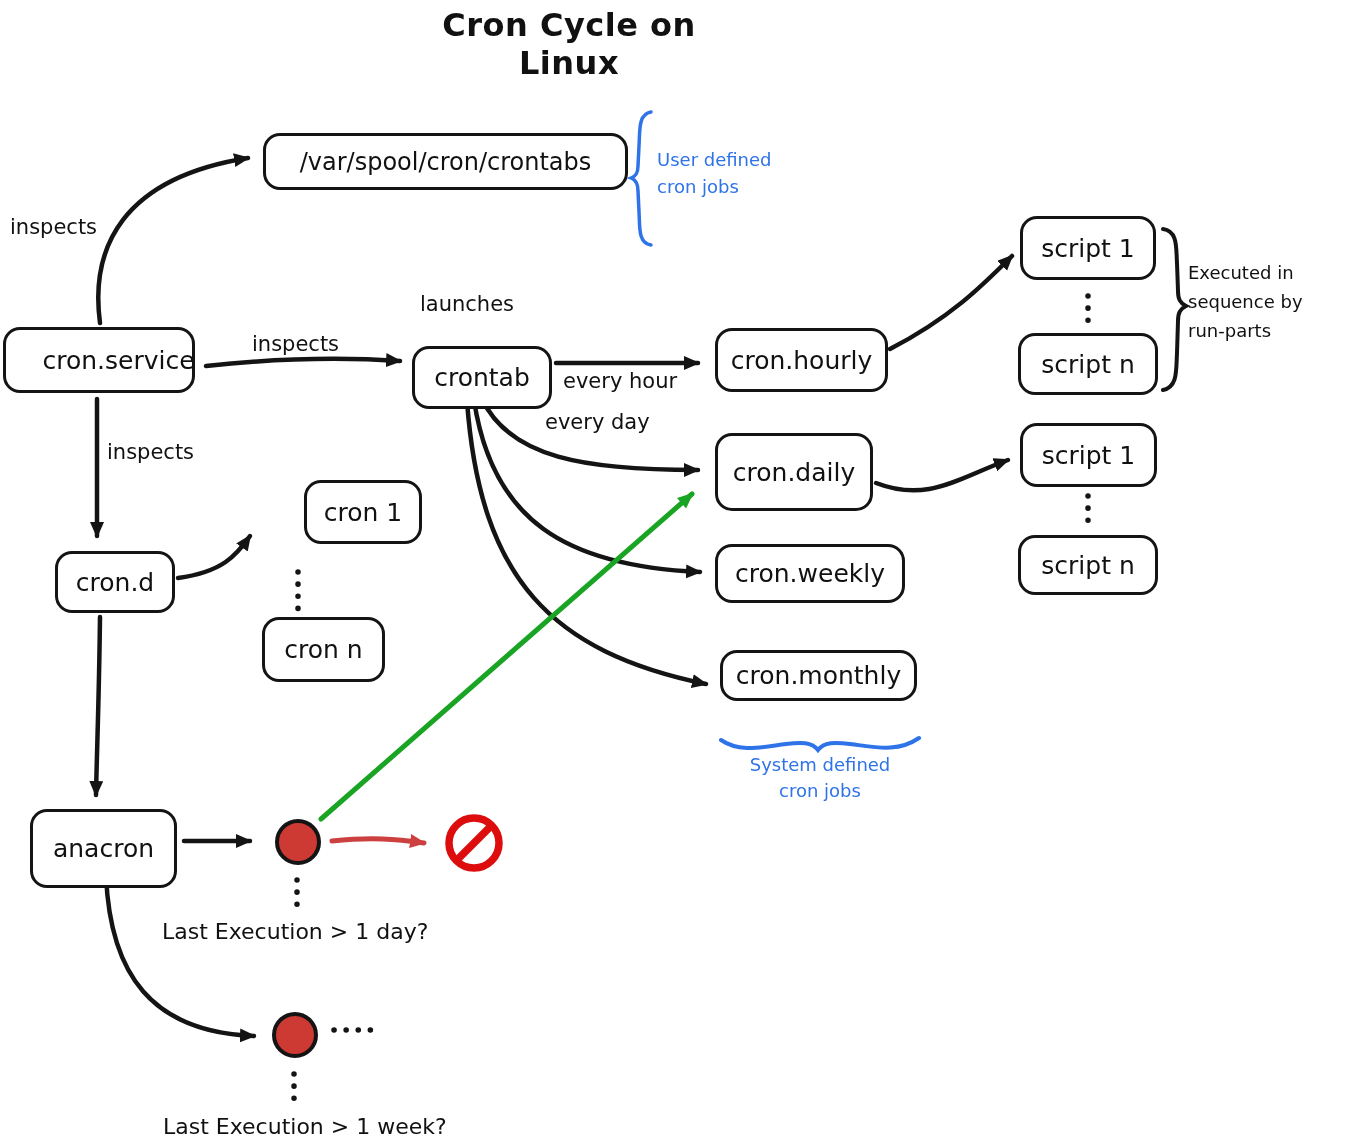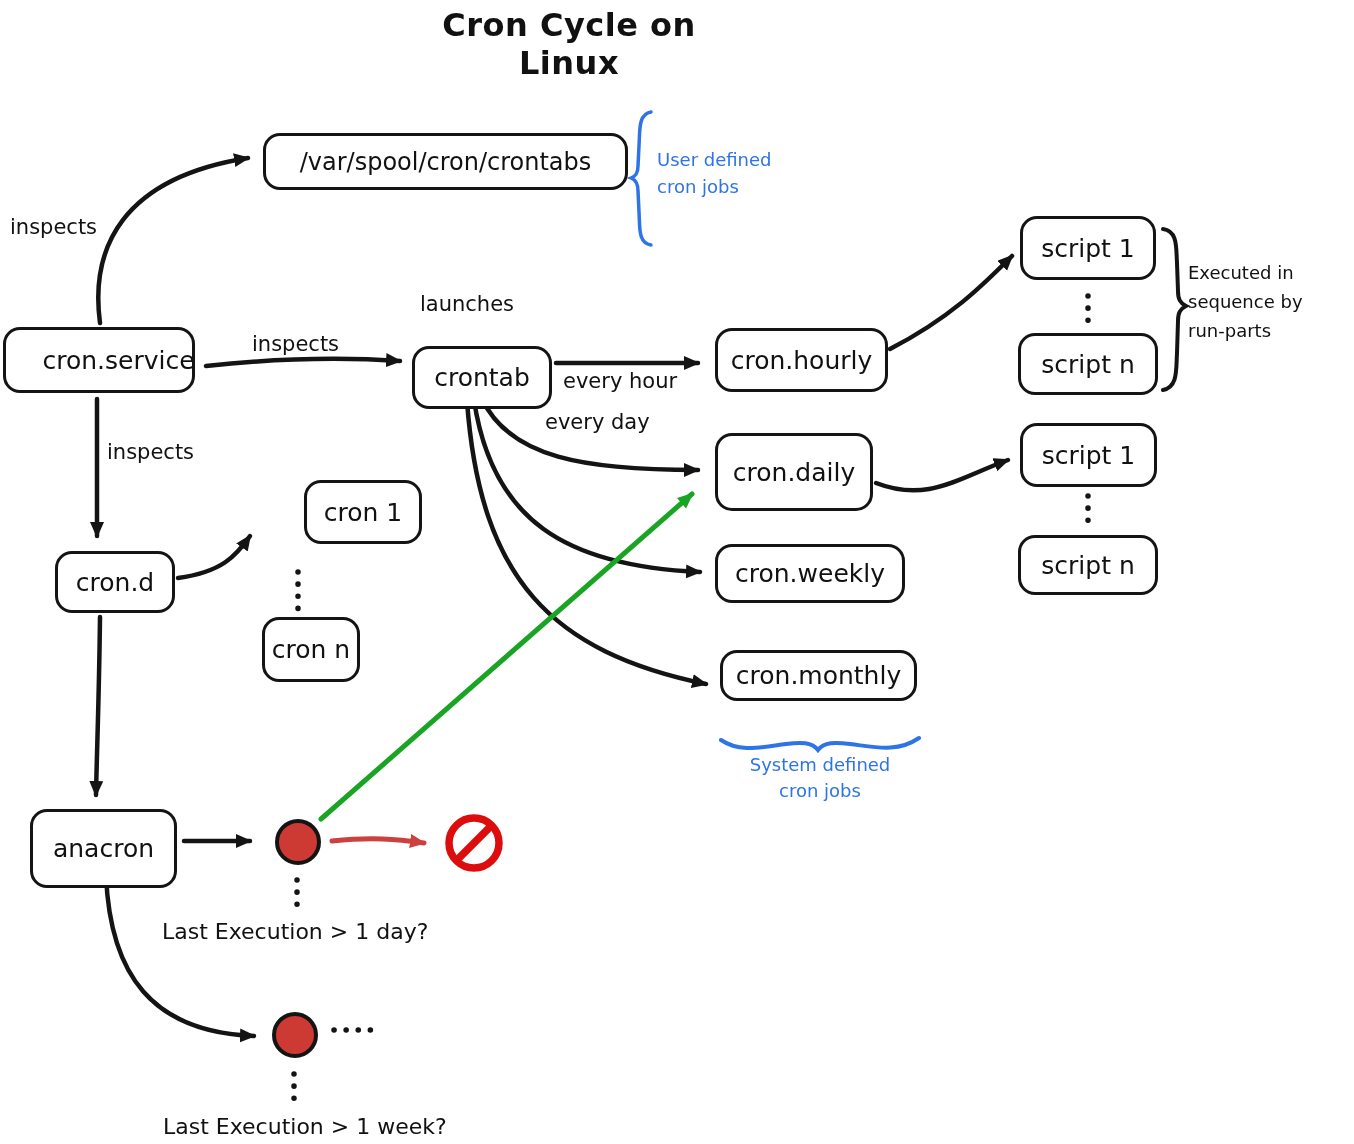--- a/index.html
+++ b/index.html
@@ -119,21 +119,21 @@
   </div>
   <div class="node" style="left:720px;top:650px;width:197px;height:51px;">
     <span>cron.monthly</span>
   </div>
   <div class="node" style="left:55px;top:551px;width:120px;height:62px;">
     <span>cron.d</span>
   </div>
   <div class="node" style="left:264px;top:480px;width:118px;height:64px;margin-left:40px;">
     <span>cron 1</span>
   </div>
-  <div class="node" style="left:262px;top:617px;width:98px;height:65px;">
+  <div class="node" style="left:262px;top:617px;width:123px;height:65px;">
     <span>cron n</span>
   </div>
   <div class="node" style="left:30px;top:809px;width:147px;height:79px;">
     <span>anacron</span>
   </div>
 
   <div class="lbl" style="left:10px;top:215px;">inspects</div>
   <div class="lbl" style="left:252px;top:332px;">inspects</div>
   <div class="lbl" style="left:420px;top:292px;">launches</div>
   <div class="lbl" style="left:563px;top:332px;margin-top:37px;">every hour</div>

